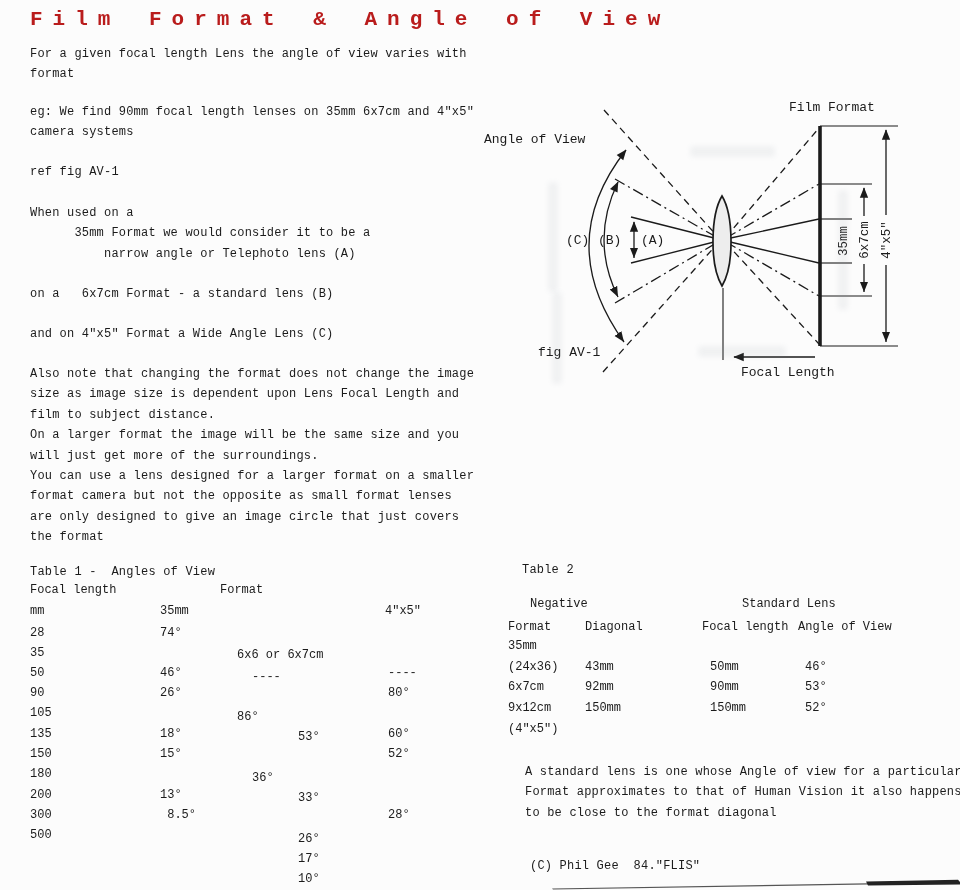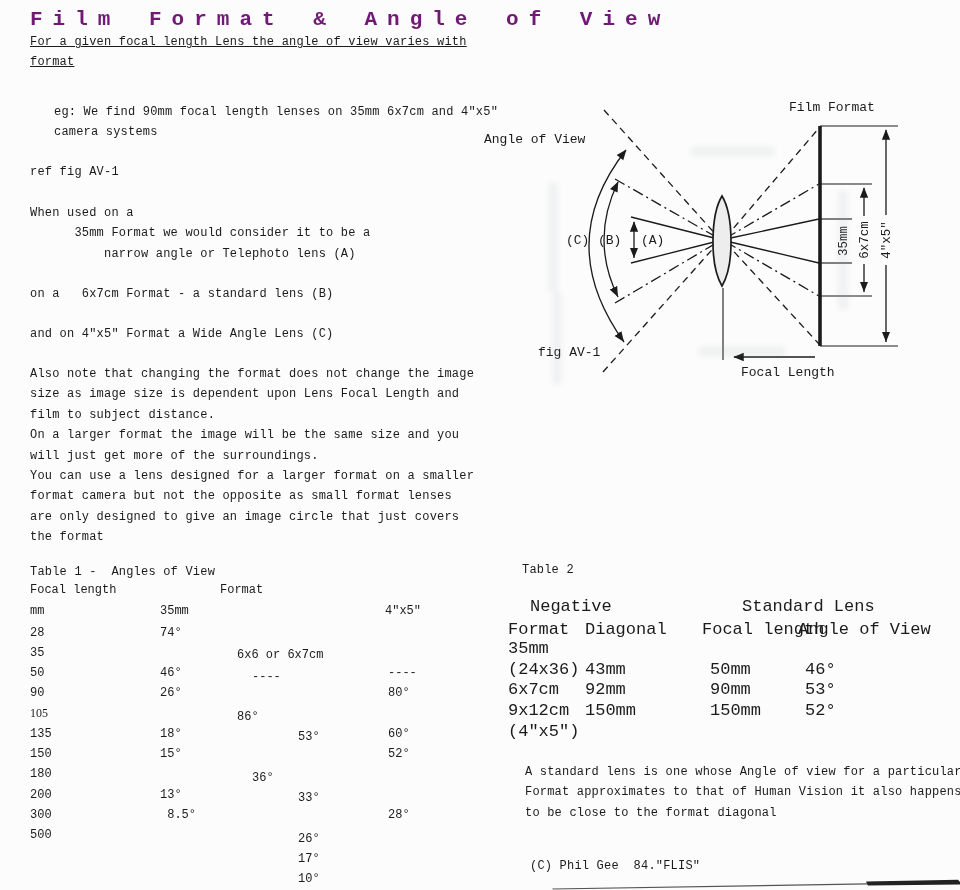--- a/index.html
+++ b/index.html
@@ -5,35 +5,35 @@
   html,body{margin:0;padding:0;}
   body{
     width:960px;height:890px;position:relative;overflow:hidden;
     background:#fcfcfc;color:#1b1b1b;
     font-family:"Liberation Mono","DejaVu Sans Mono",monospace;
   }
   .abs{position:absolute;}
   .para{font-size:12px;line-height:20.4px;white-space:pre;letter-spacing:.2px;}
   .page-title{
     font-size:21px;font-weight:bold;letter-spacing:10px;word-spacing:6px;
-    white-space:pre;color:#701a75;
+    white-space:pre;color:#b91c1c;
   }
   
   .t1-row{position:absolute;left:30px;width:445px;height:21px;font-size:12px;}
   .t1-row span{position:absolute;top:0;white-space:pre;}
   .t1-c1{left:0;}
   .t1-c2{left:130px;}
   .t1-c3{left:207px;margin-top:44px;}
   .t1-c3.shift{left:268px;}
   .t1-c3.shift-sm{left:222px;}
   .t1-c4{left:358px;}
   .t1-c4.hdr{left:355px;}
   .t1-hdr-format{left:190px;}
   
-  .t2-row{position:absolute;left:505px;width:430px;height:21px;font-size:17px;}
+  .t2-row{position:absolute;left:505px;width:430px;height:21px;font-size:12px;}
   .t2-row span{position:absolute;top:0;white-space:pre;}
   .t2-c1{left:3px;}
   .t2-c2{left:80px;}
   .t2-c3{left:205px;}
   .t2-c4{left:300px;}
   .t2-h3{left:197px;}
   .t2-h4{left:293px;}
   .t2-g1{left:25px;}
   .t2-g2{left:237px;text-align:center;}
   
@@ -44,23 +44,23 @@
   svg .thin{stroke-width:1.1;}
   marker path{fill:#1b1b1b;}
   
   .smudge{position:absolute;background:#8d97a0;opacity:.10;filter:blur(2.5px);border-radius:4px;}
 </style>
 </head>
 <body>
 
 <div class="abs page-title" style="left:30px;top:8px;">Film Format &amp; Angle of View</div>
 
-<div class="abs para" style="left:30px;top:32px;text-decoration:underline;">For a given focal length Lens the angle of view varies with
+<div class="abs para" style="left:30px;top:44px;">For a given focal length Lens the angle of view varies with
 format</div>
-<div class="abs para" style="left:30px;top:102px;margin-left:24px;">eg: We find 90mm focal length lenses on 35mm 6x7cm and 4"x5"
+<div class="abs para" style="left:30px;top:102px;">eg: We find 90mm focal length lenses on 35mm 6x7cm and 4"x5"
 camera systems</div>
 <div class="abs para" style="left:30px;top:162px;">ref fig AV-1</div>
 <div class="abs para" style="left:30px;top:203px;">When used on a
       35mm Format we would consider it to be a
           narrow angle or Telephoto lens (A)</div>
 <div class="abs para" style="left:30px;top:284px;">on a   6x7cm Format - a standard lens (B)</div>
 <div class="abs para" style="left:30px;top:324px;">and on 4"x5" Format a Wide Angle Lens (C)</div>
 <div class="abs para" style="left:30px;top:364px;">Also note that changing the format does not change the image
 size as image size is dependent upon Lens Focal Length and
 film to subject distance.
@@ -171,21 +171,21 @@
   <span class="t1-c2">46°</span>
   <span class="t1-c3">86°</span>
   <span class="t1-c4">----</span>
 </div>
 <div class="t1-row" style="top:686px;">
   <span class="t1-c1">90</span>
   <span class="t1-c2">26°</span>
   <span class="t1-c3 shift">53°</span>
   <span class="t1-c4">80°</span>
 </div>
-<div class="t1-row" style="top:706px;font-family:Liberation Serif, serif;">
+<div class="t1-row" style="top:706px;">
   <span class="t1-c1">105</span>
 </div>
 <div class="t1-row" style="top:727px;">
   <span class="t1-c1">135</span>
   <span class="t1-c2">18°</span>
   <span class="t1-c3 shift-sm">36°</span>
   <span class="t1-c4">60°</span>
 </div>
 <div class="t1-row" style="top:747px;">
   <span class="t1-c1">150</span>

